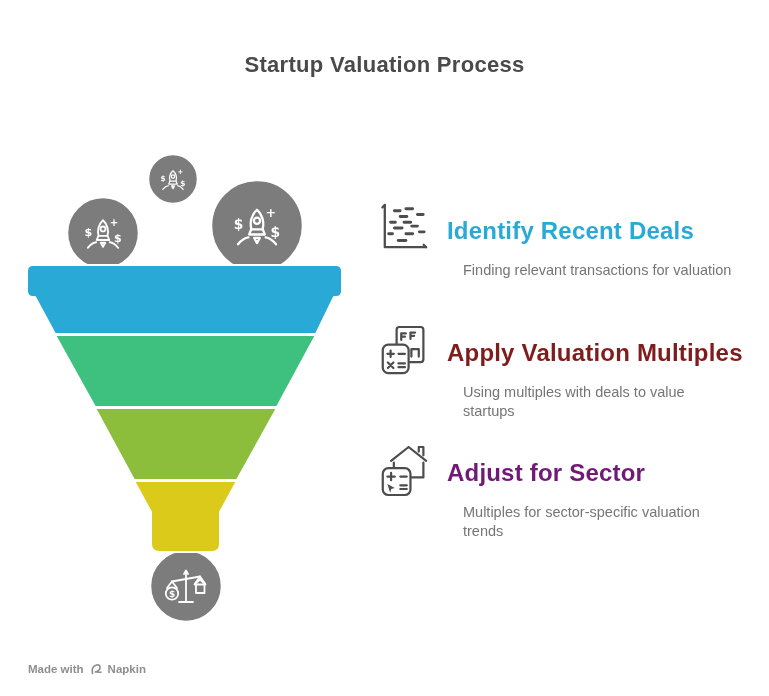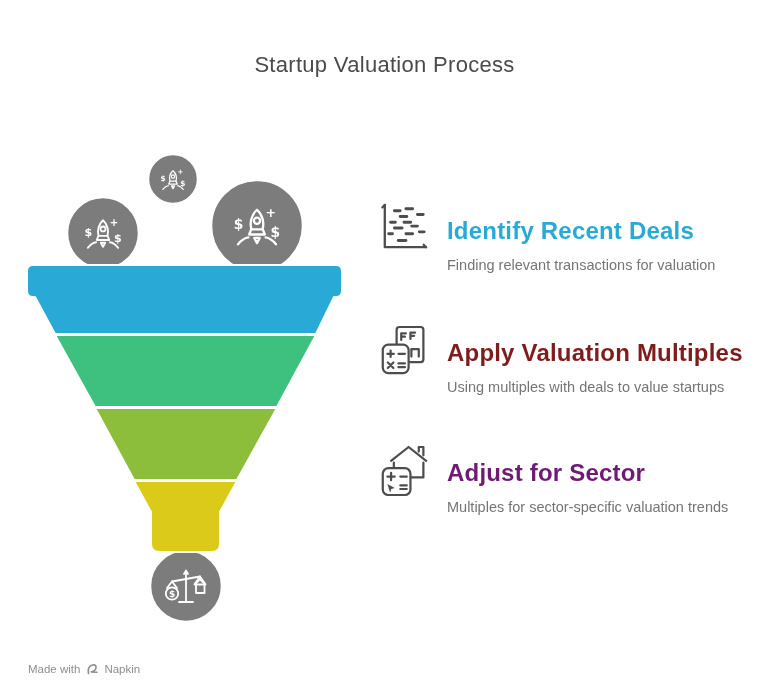--- a/index.html
+++ b/index.html
@@ -2,33 +2,33 @@
 <html><head>
 <meta charset="utf-8">
 <style>
   html,body{margin:0;padding:0;background:#fff;}
   .canvas{
     position:relative;width:769px;height:696px;background:#ffffff;
     font-family:"Liberation Sans", sans-serif;overflow:hidden;
   }
   .title{
     position:absolute;top:52px;left:0;width:769px;text-align:center;
-    font-size:22px;font-weight:400;color:#4A4A4A;letter-spacing:.3px;margin:0;
+    font-size:22px;font-weight:700;color:#4A4A4A;letter-spacing:.3px;margin:0;
   }
   .funnel-svg{position:absolute;left:15px;top:140px;}
   .step{position:absolute;left:380px;width:375px;display:flex;gap:19px;}
   .step-1{top:200px}.step-2{top:322px}.step-3{top:442px}.step-4{top:560px}
   .step-icon{flex:0 0 48px;margin-top:2px;}
   .step-text{padding-top:17px;width:305px;}
   .step-heading{font-size:24px;font-weight:700;margin:0 0 11px 0;letter-spacing:.2px;}
   .h-blue{color:#29A9D6}.h-green{color:#7f1d1d}.h-olive{color:#701a75}.h-yellow{color:#DCCA1B}
-  .step-desc{font-size:14.5px;color:#757575;line-height:1.28;margin:0;}
+  .step-desc{font-size:14.5px;color:#757575;line-height:1.28;margin:16px;}
   .footer{
     position:absolute;left:28px;top:662px;display:flex;align-items:center;gap:5px;
-    font-size:11.5px;color:#8E8E8E;
+    font-size:11.5px;color:#8E8E8E;font-weight:bold;
   }
   .rocket-txt{font-family:"DejaVu Sans", sans-serif;font-weight:bold;fill:#fff;}
 </style>
 </head>
 <body>
 
 <div class="canvas">
 
   <h1 class="title">Startup Valuation Process</h1>
 

